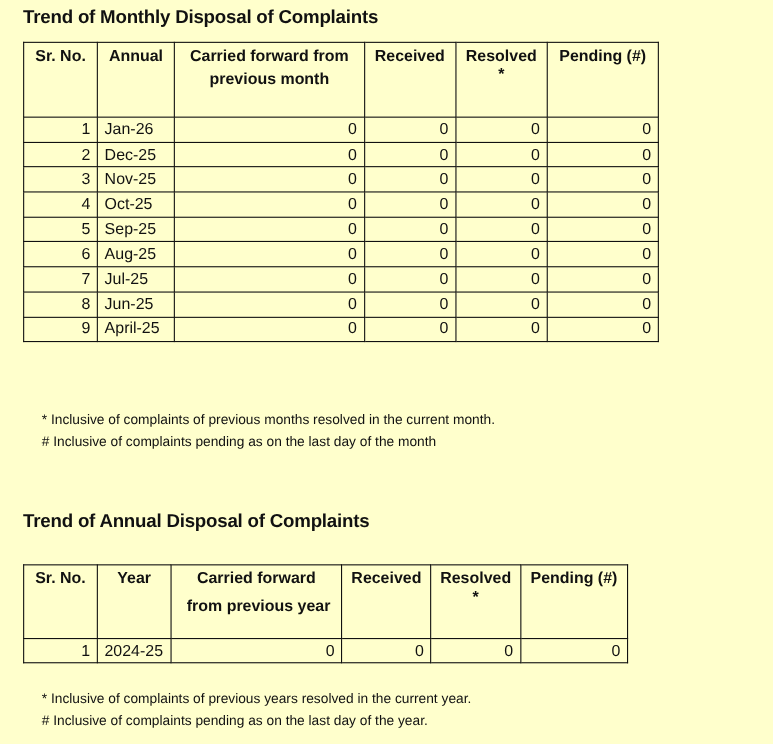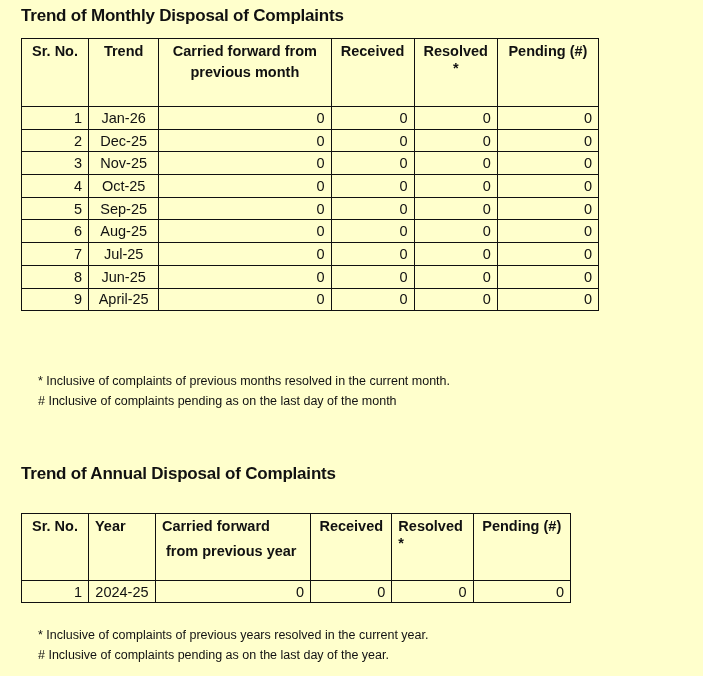--- a/index.html
+++ b/index.html
@@ -5,48 +5,48 @@
   html, body { margin:0; padding:0; }
   body {
     width:703px; height:676px; background:#ffffcc; position:relative; overflow:hidden;
     font-family:"Liberation Sans", "DejaVu Sans", sans-serif; color:#111;
   }
   .title { position:absolute; left:21px; font-weight:bold; font-size:17px; letter-spacing:-0.2px; }
   table { position:absolute; border-collapse:collapse; font-size:14.5px; table-layout:fixed; }
   td, th { border:1.3px solid #111; padding:0 6px; }
   th { font-weight:bold; vertical-align:top; text-align:center; line-height:21px; padding-top:2px; }
   td.num { text-align:right; }
-  td.ctr { text-align:center; }
+  td.ctr { }
   .note { position:absolute; left:21px; font-size:12.5px;margin-left:17px; }
   #t1 { left:21px; top:38px; width:578px; }
   #t1 tr.body td { height:21.7px; line-height:20px; padding-top:0; padding-bottom:0; }
   #t1 th { height:65px; }
   #t2 { left:21px; top:513px; width:550px; }
-  #t2 th { height:64px; text-align:left; }
+  #t2 th { height:64px; text-align:center; }
   #t2 th.c { text-align:center; }
   #t2 td { height:21px; line-height:20px; }
 </style>
 </head>
 <body>
 
 <div class="title" style="top:6px;">Trend of Monthly Disposal of Complaints</div>
 
 <table id="t1">
   <colgroup>
     <col style="width:67px">
       <col style="width:70px">
       <col style="width:172px">
     <col style="width:83px">
       <col style="width:83px">
       <col style="width:101px">
   </colgroup>
   <thead>
     <tr>
       <th>Sr. No.</th>
-      <th>Trend</th>
+      <th>Annual</th>
       <th>
         <div>Carried forward from</div>
         <div>previous month</div>
       </th>
       <th>Received</th>
       <th>
         <div>Resolved</div>
         <div style="line-height:12px">*</div>
       </th>
       <th>Pending (#)</th>

